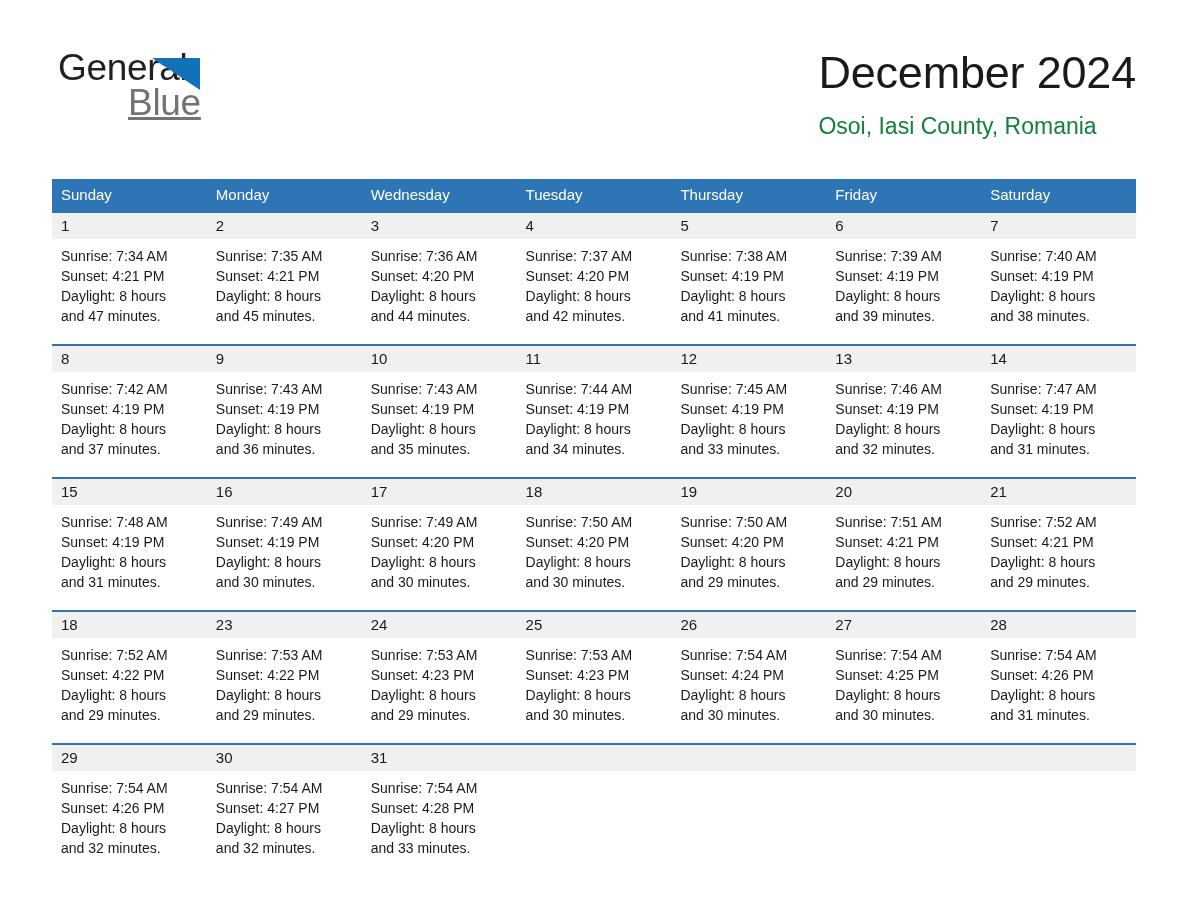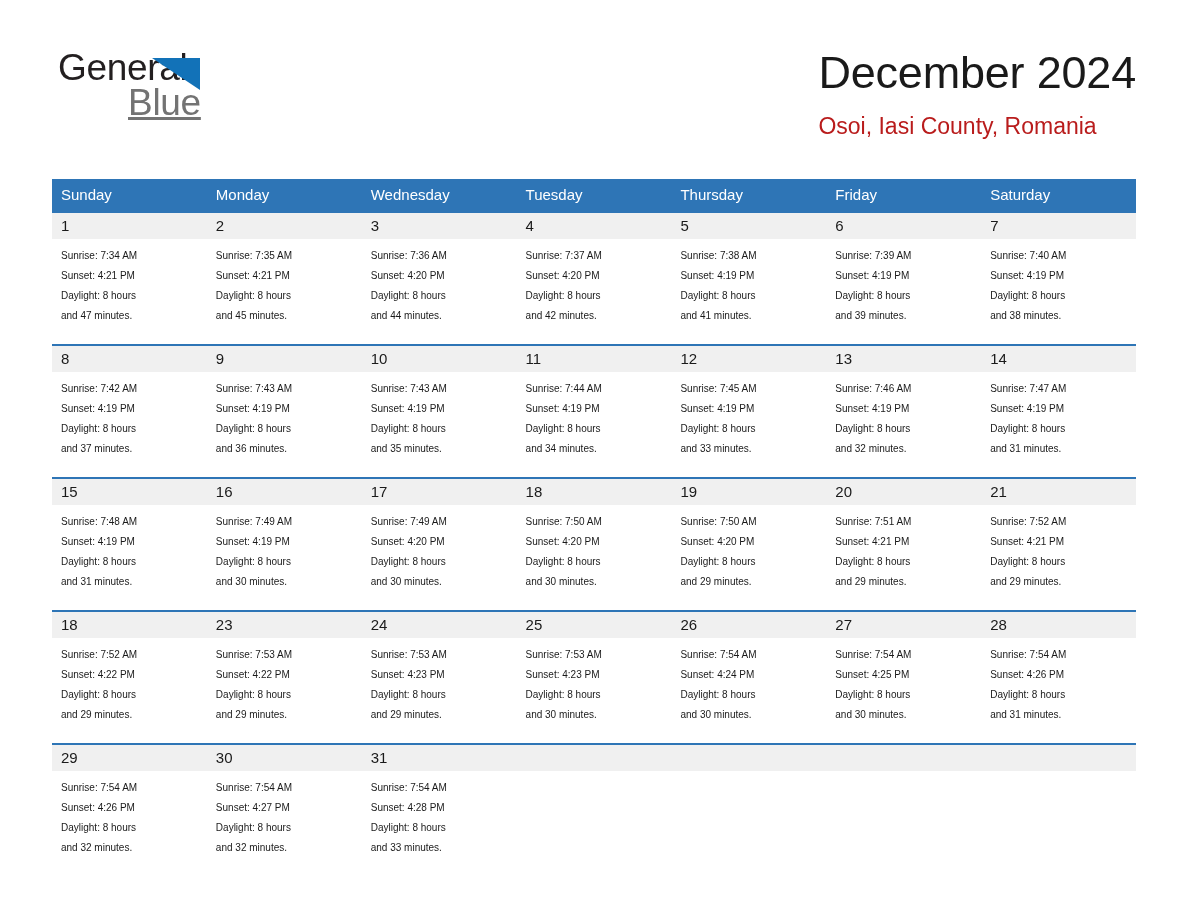--- a/index.html
+++ b/index.html
@@ -82,21 +82,21 @@
     line-height: 54px;
     color: #1a1a1a;
     font-weight: normal;
     letter-spacing: -0.2px;
     white-space: nowrap;
   }
   .cal-subtitle {
     margin-top: 12px;
     font-size: 23px;
     line-height: 28px;
-    color: #b91c1c;
+    color: #15803d;
     font-weight: normal;
     white-space: nowrap;
   }
 
   
   .calendar {
     position: absolute;
     left: 52px;
     top: 158px;
     width: 1084px;
@@ -148,21 +148,21 @@
     font-size: 15px;
     line-height: 20px;
     color: #1a1a1a;
   }
   .daycell.empty .daynum-band {
     background: #f0f0f0;
   }
 
   .dayinfo {
     padding: 7px 0 0 9px;
-    font-size: 10px;
+    font-size: 14px;
     line-height: 20px;
     color: #1a1a1a;
   }
   .dayinfo div {
     white-space: nowrap;
   }
   .daycell.empty .dayinfo {
     visibility: hidden;
   }
 </style>

